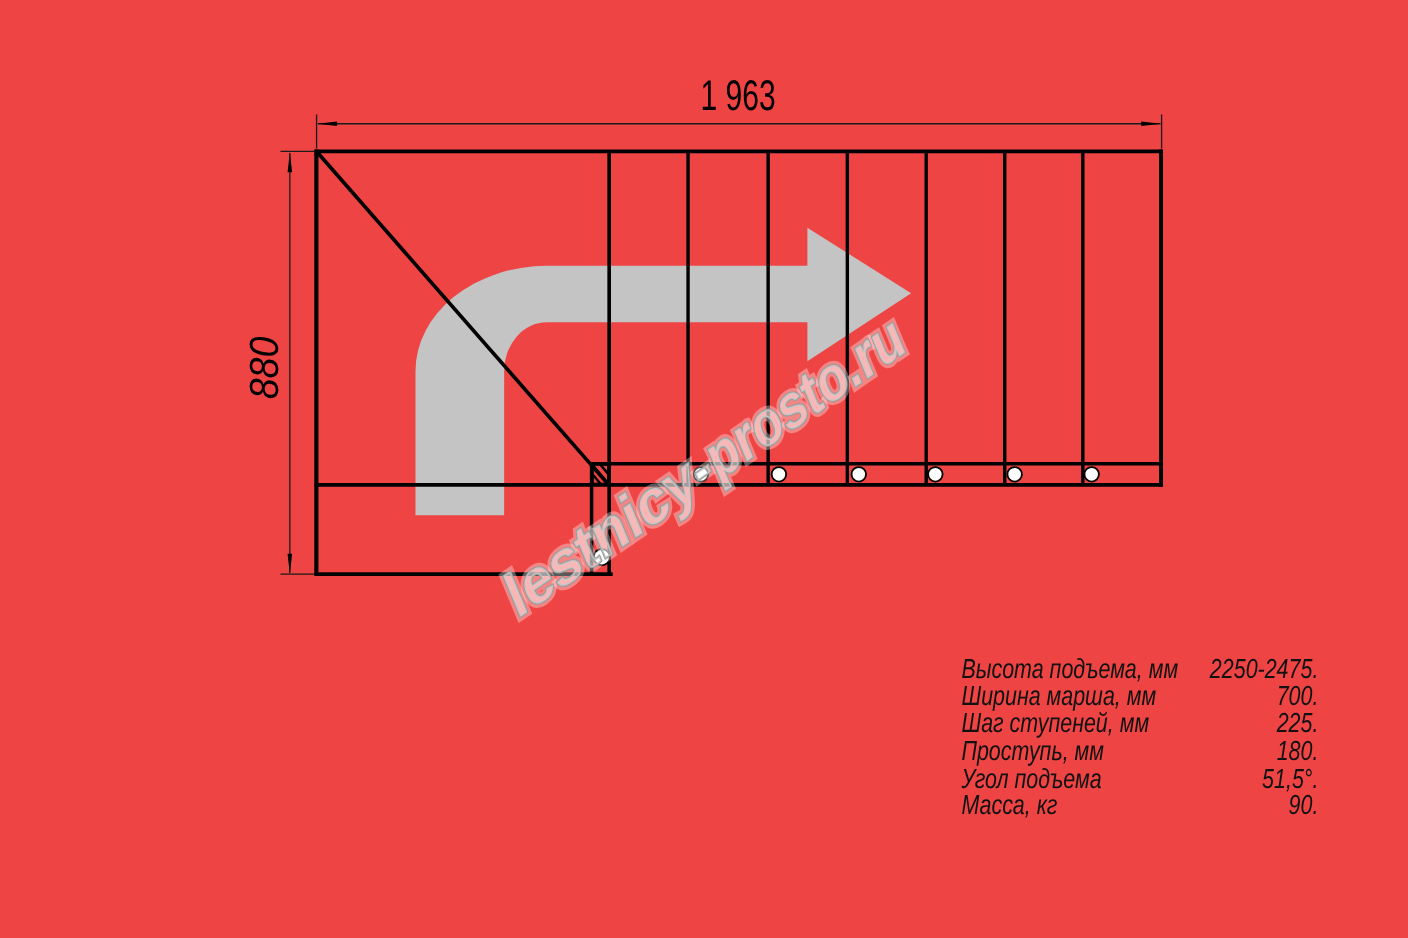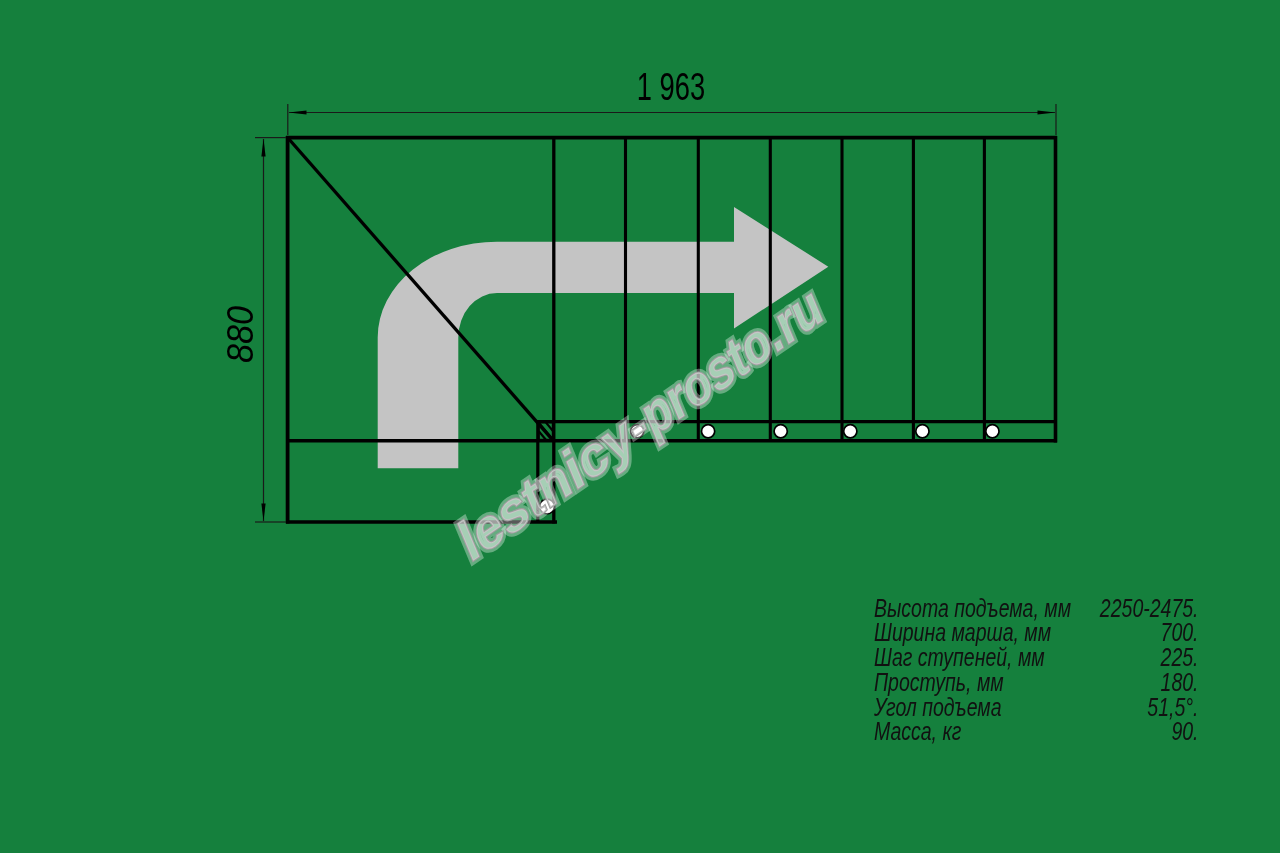--- a/index.html
+++ b/index.html
@@ -1,16 +1,16 @@
 <!DOCTYPE html>
 <html><head>
 <meta charset="utf-8">
 <style>
   html,body{margin:0;padding:0;background:#ffffff;}
-  .page{position:relative;width:1280px;height:853px;background:#15803d;overflow:hidden;}
+  .page{position:relative;width:1280px;height:853px;background:#ef4444;overflow:hidden;}
   svg{position:absolute;left:0;top:0;}
   text{font-family:"Liberation Sans",sans-serif;}
 </style>
 </head>
 <body>
 <div class="page">
 <svg width="1280" height="853" viewBox="0 0 1280 853">
 
   <path d="M 377.7 468.3 L 377.7 337.5 A 119.3 95.8 0 0 1 497 241.7 L 734 241.7 L 734 207 L 828.3 266.7 L 734 328.5 L 734 293 L 497 293 A 38.7 44.5 0 0 0 458.3 337.5 L 458.3 468.3 Z" fill="#c4c4c4"></path>
 

